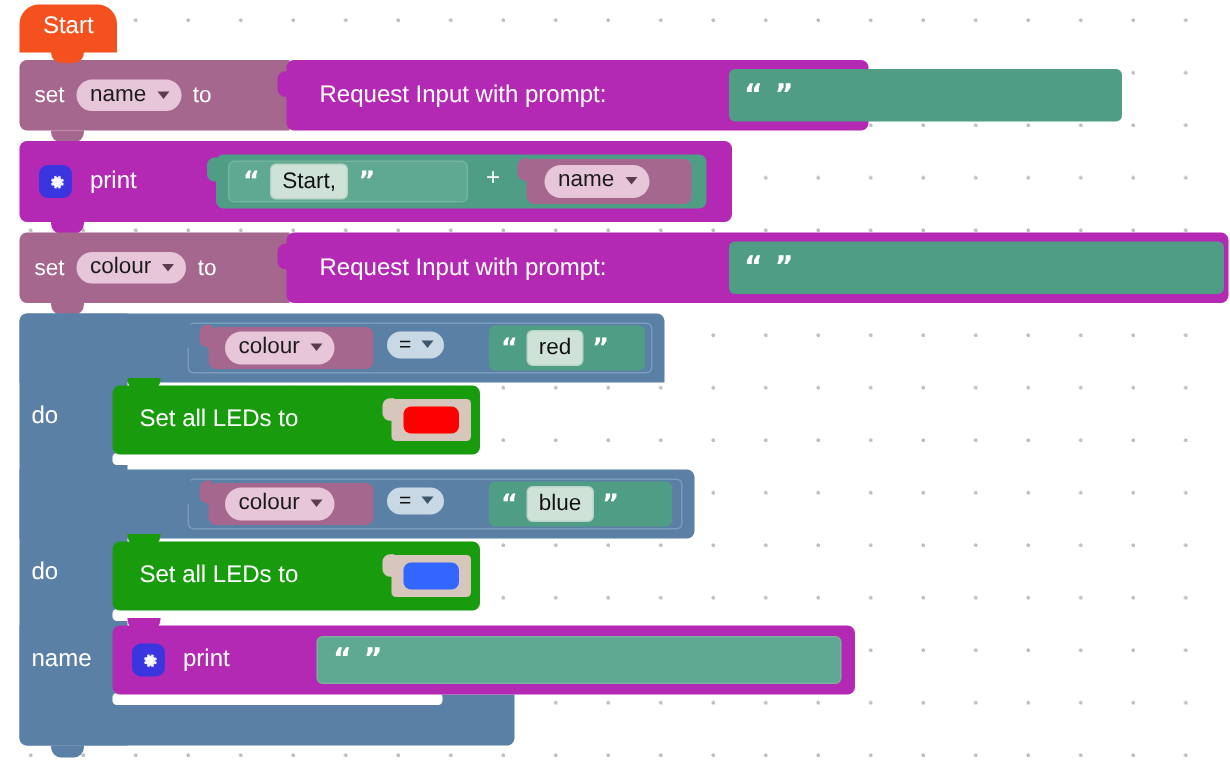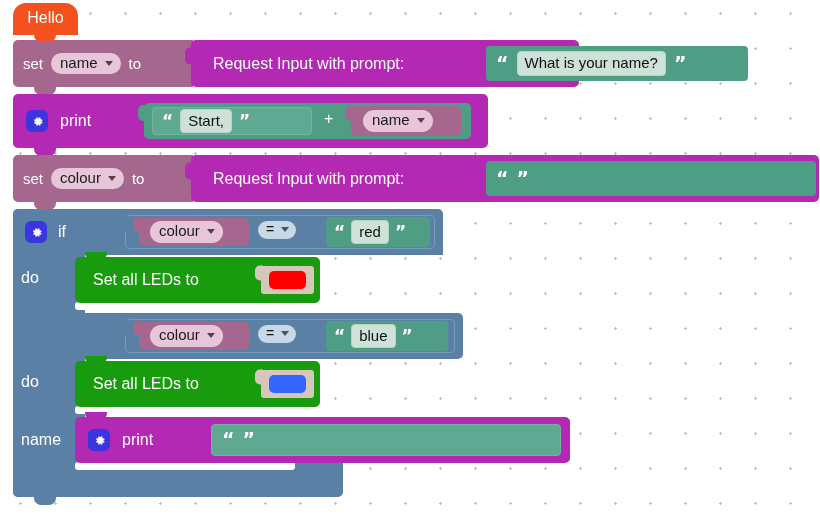--- a/index.html
+++ b/index.html
@@ -94,21 +94,21 @@
 
   
   .innershadow{position:absolute;background:#ffffff;}
 </style>
 </head>
 <body>
 
 <div id="canvas">
 
   <div class="blk start-hat">
-    <span>Hello</span>
+    <span>Start</span>
   </div>
   <div class="blk start-notch"></div>
 
   <div class="blk" style="left:13px;top:40px;width:566px;height:47px;">
 
     <div class="blk c-var" style="left:0;top:0;width:180px;height:47px;border-radius:5px 0 0 5px;"></div>
     <div class="blk c-var" style="left:160px;top:6px;width:30px;height:35px;border-radius:0 6px 6px 0;"></div>
 
     <div class="blk c-var notch-down" style="left:21px;top:47px;"></div>
 
@@ -122,21 +122,20 @@
     </div>
 
     <div class="blk c-text" style="left:178px;top:0;width:388px;height:47px;border-radius:5px;">
       <div class="plug c-text" style="left:-6px;top:16px;height:17px;width:8px;border-radius:5px 0 0 5px;"></div>
       <div style="position:absolute;left:22px;top:0;height:47px;display:flex;align-items:center;color:#fff;font-size:16px;">Request Input with prompt:</div>
 
       <div class="blk c-text" style="left:282px;top:6px;width:22px;height:35px;"></div>
 
       <div class="blk c-str" style="left:295px;top:6px;width:262px;height:35px;border-radius:4px;display:flex;align-items:center;gap:8px;padding:0 10px;">
         <span class="q">“</span>
-        <span class="field-txt">What is your name?</span>
         <span class="q">”</span>
       </div>
     </div>
   </div>
 
   <div class="blk" style="left:13px;top:94px;width:480px;height:54px;">
     <div class="blk c-text" style="left:0;top:0;width:475px;height:54px;border-radius:5px;"></div>
     <div class="blk c-text notch-down" style="left:21px;top:54px;"></div>
 
     <div style="position:absolute;left:13px;top:0;height:54px;display:flex;align-items:center;gap:12px;color:#fff;font-size:16px;">
@@ -204,29 +203,20 @@
 
     <div class="blk c-logic" style="left:0;top:0;width:430px;height:46px;border-radius:5px 5px 0 0;"></div>
 
     <div class="blk c-logic" style="left:0;top:104px;width:450px;height:46px;border-radius:0 5px 5px 0;"></div>
 
     <div class="blk c-logic" style="left:0;top:208px;width:72px;height:46px;"></div>
 
     <div class="blk c-logic" style="left:0;top:254px;width:330px;height:34px;border-radius:0 0 5px 5px;"></div>
     <div class="blk c-logic notch-down" style="left:21px;top:288px;"></div>
 
-    <div style="position:absolute;left:12px;top:0;height:46px;display:flex;align-items:center;gap:11px;color:#fff;font-size:16px;">
-      <span class="gear">
-        <svg width="15" height="15" viewBox="0 0 24 24" aria-hidden="true">
-          <path fill="#ffffff" d="M12 8.2a3.8 3.8 0 1 0 0 7.6 3.8 3.8 0 0 0 0-7.6zm0 5.6a1.8 1.8 0 1 1 0-3.6 1.8 1.8 0 0 1 0 3.6z"></path>
-          <path fill="#ffffff" d="M20.2 13.2l-1.6-.4a6.8 6.8 0 0 0 0-1.6l1.6-.4-.9-2.6-1.6.5a6.9 6.9 0 0 0-1.1-1.1l.5-1.6L14.5 5l-.4 1.6a6.8 6.8 0 0 0-1.6 0L12.1 5l-2.6.9.5 1.6a6.9 6.9 0 0 0-1.1 1.1l-1.6-.5-.9 2.6 1.6.4a6.8 6.8 0 0 0 0 1.6l-1.6.4.9 2.6 1.6-.5c.33.43.7.8 1.1 1.1l-.5 1.6 2.6.9.4-1.6a6.8 6.8 0 0 0 1.6 0l.4 1.6 2.6-.9-.5-1.6c.43-.33.8-.7 1.1-1.1l1.6.5.9-2.6z" opacity="0.92"></path>
-        </svg>
-      </span>
-      <span>if</span>
-    </div>
 
     <div class="blk c-logic" style="left:100px;top:8px;width:18px;height:30px;"></div>
     <div class="blk" style="left:112px;top:6px;width:310px;height:34px;">
       <div class="blk c-logic" style="left:0;top:0;width:310px;height:34px;border-radius:4px;border:1px solid #7a9cbb;box-sizing:border-box;"></div>
       <div class="plug c-logic" style="left:-6px;top:9px;height:16px;"></div>
 
       <div class="blk c-var" style="left:14px;top:3px;width:110px;height:28px;border-radius:5px;display:flex;align-items:center;padding-left:11px;">
         <div class="plug c-var" style="left:-6px;top:6px;height:15px;"></div>
         <span class="field">
           <span>colour</span>

